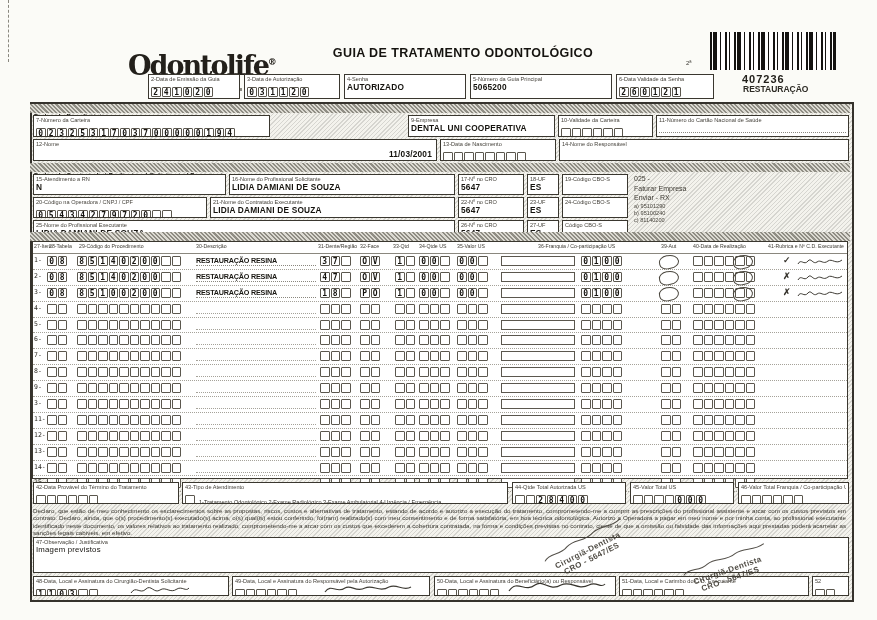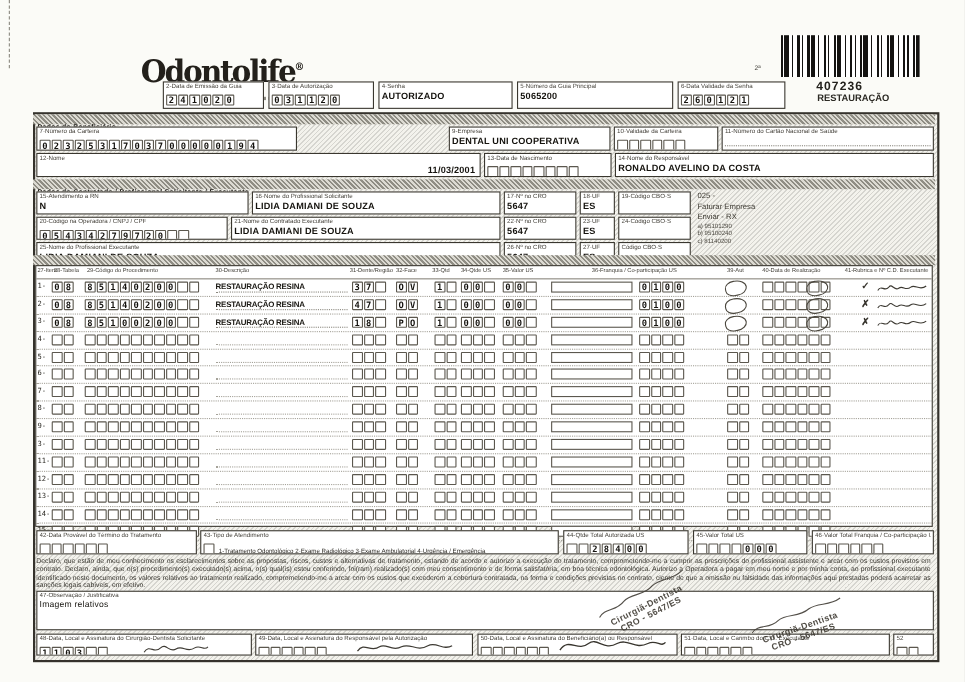--- a/index.html
+++ b/index.html
@@ -60,20 +60,21 @@
 </style>
 </head>
 <body>
 
 <div class="page">
   <div class="edge-dash"></div>
   <div class="form">
 
     <div class="logo"><span>Odontolife</span><sup>®</sup></div>
     <div class="tagline-bar"></div>
+    <div class="title">GUIA DE TRATAMENTO ODONTOLÓGICO</div>
     <div class="via">2ª</div>
     <div class="barcode"></div>
     <div class="docnum">407236</div>
     <div class="doctype">RESTAURAÇÃO</div>
 
     <div class="grid"></div>
 
     <div class="fb" style="left:118px;top:48px;width:92px;height:25px">
       <span class="lb">2-Data de Emissão da Guia</span>
       <span class="comb">
@@ -172,21 +173,20 @@
           <span class="cl"></span>
           <span class="cl"></span>
           <span class="cl"></span>
           <span class="cl"></span>
           <span class="cl"></span>
           <span class="cl"></span>
         </span>
     </div>
     <div class="fb" style="left:529px;top:113px;width:290px;height:22px">
       <span class="lb">14-Nome do Responsável</span>
-      <span class="val">RONALDO AVELINO DA COSTA</span>
     </div>
 
     <div class="band" style="top:137px"><span>Dados do Contratado / Profissional Solicitante / Executante</span></div>
     <div class="fb" style="left:3px;top:148px;width:193px;height:21px">
       <span class="lb">15-Atendimento a RN</span>
       <span class="val">N</span>
     </div>
     <div class="fb" style="left:199px;top:148px;width:226px;height:21px">
       <span class="lb">16-Nome do Profissional Solicitante</span>
       <span class="val">LIDIA DAMIANI DE SOUZA</span>
@@ -1274,21 +1274,21 @@
           <span class="cl"></span>
           <span class="cl"></span>
           <span class="cl"></span>
         </span>
     </div>
 
     <div class="decl">Declaro, que estão de meu conhecimento os esclarecimentos sobre as propostas, riscos, custos e alternativas de tratamento, estando de acordo e autorizo a execução do tratamento, comprometendo-me a cumprir as prescrições do profissional assistente e arcar com os custos previstos em contrato. Declaro, ainda, que o(s) procedimento(s) executado(s) acima, o(s) qual(is) estou conferindo, foi(ram) realizado(s) com meu consentimento e de forma satisfatória, em boa técnica odontológica. Autorizo a Operadora a pagar em meu nome e por minha conta, ao profissional executante identificado neste documento, os valores relativos ao tratamento realizado, comprometendo-me a arcar com os custos que excederem a cobertura contratada, na forma e condições previstas no contrato, ciente de que a omissão ou falsidade das informações aqui prestadas poderá acarretar as sanções legais cabíveis, em efetivo.</div>
 
     <div class="fb" style="left:3px;top:511px;width:816px;height:36px">
       <span class="lb">47-Observação / Justificativa</span>
-      <span class="val" style="font-weight:normal;font-size:7.8px">Imagem relativos</span>
+      <span class="val" style="font-weight:normal;font-size:7.8px">Imagem previstos</span>
     </div>
 
     <div class="fb" style="left:3px;top:550px;width:196px;height:20px">
       <span class="lb">48-Data, Local e Assinatura do Cirurgião-Dentista Solicitante</span>
       <span class="comb">
           <span class="cl">1</span>
           <span class="cl">1</span>
           <span class="cl">0</span>
           <span class="cl">3</span>
           <span class="cl"></span>

